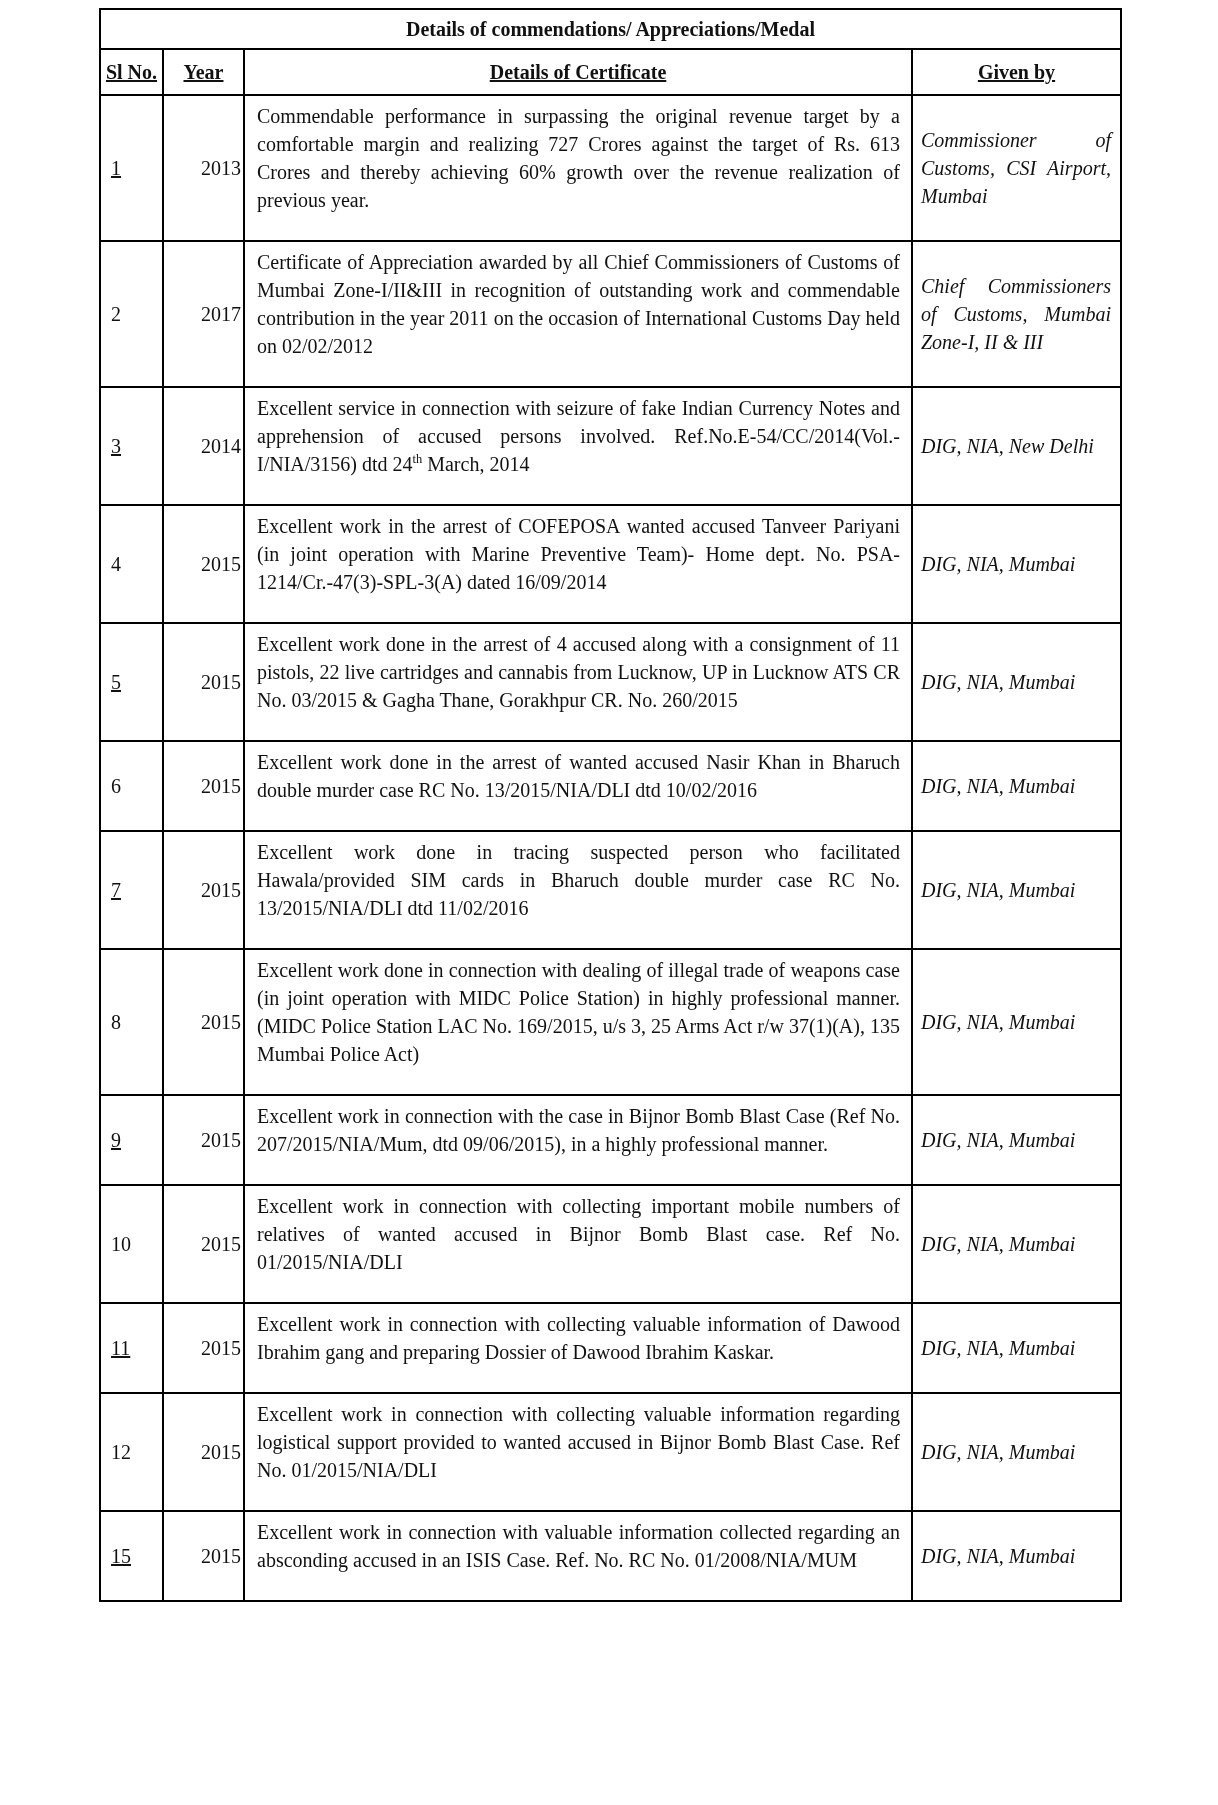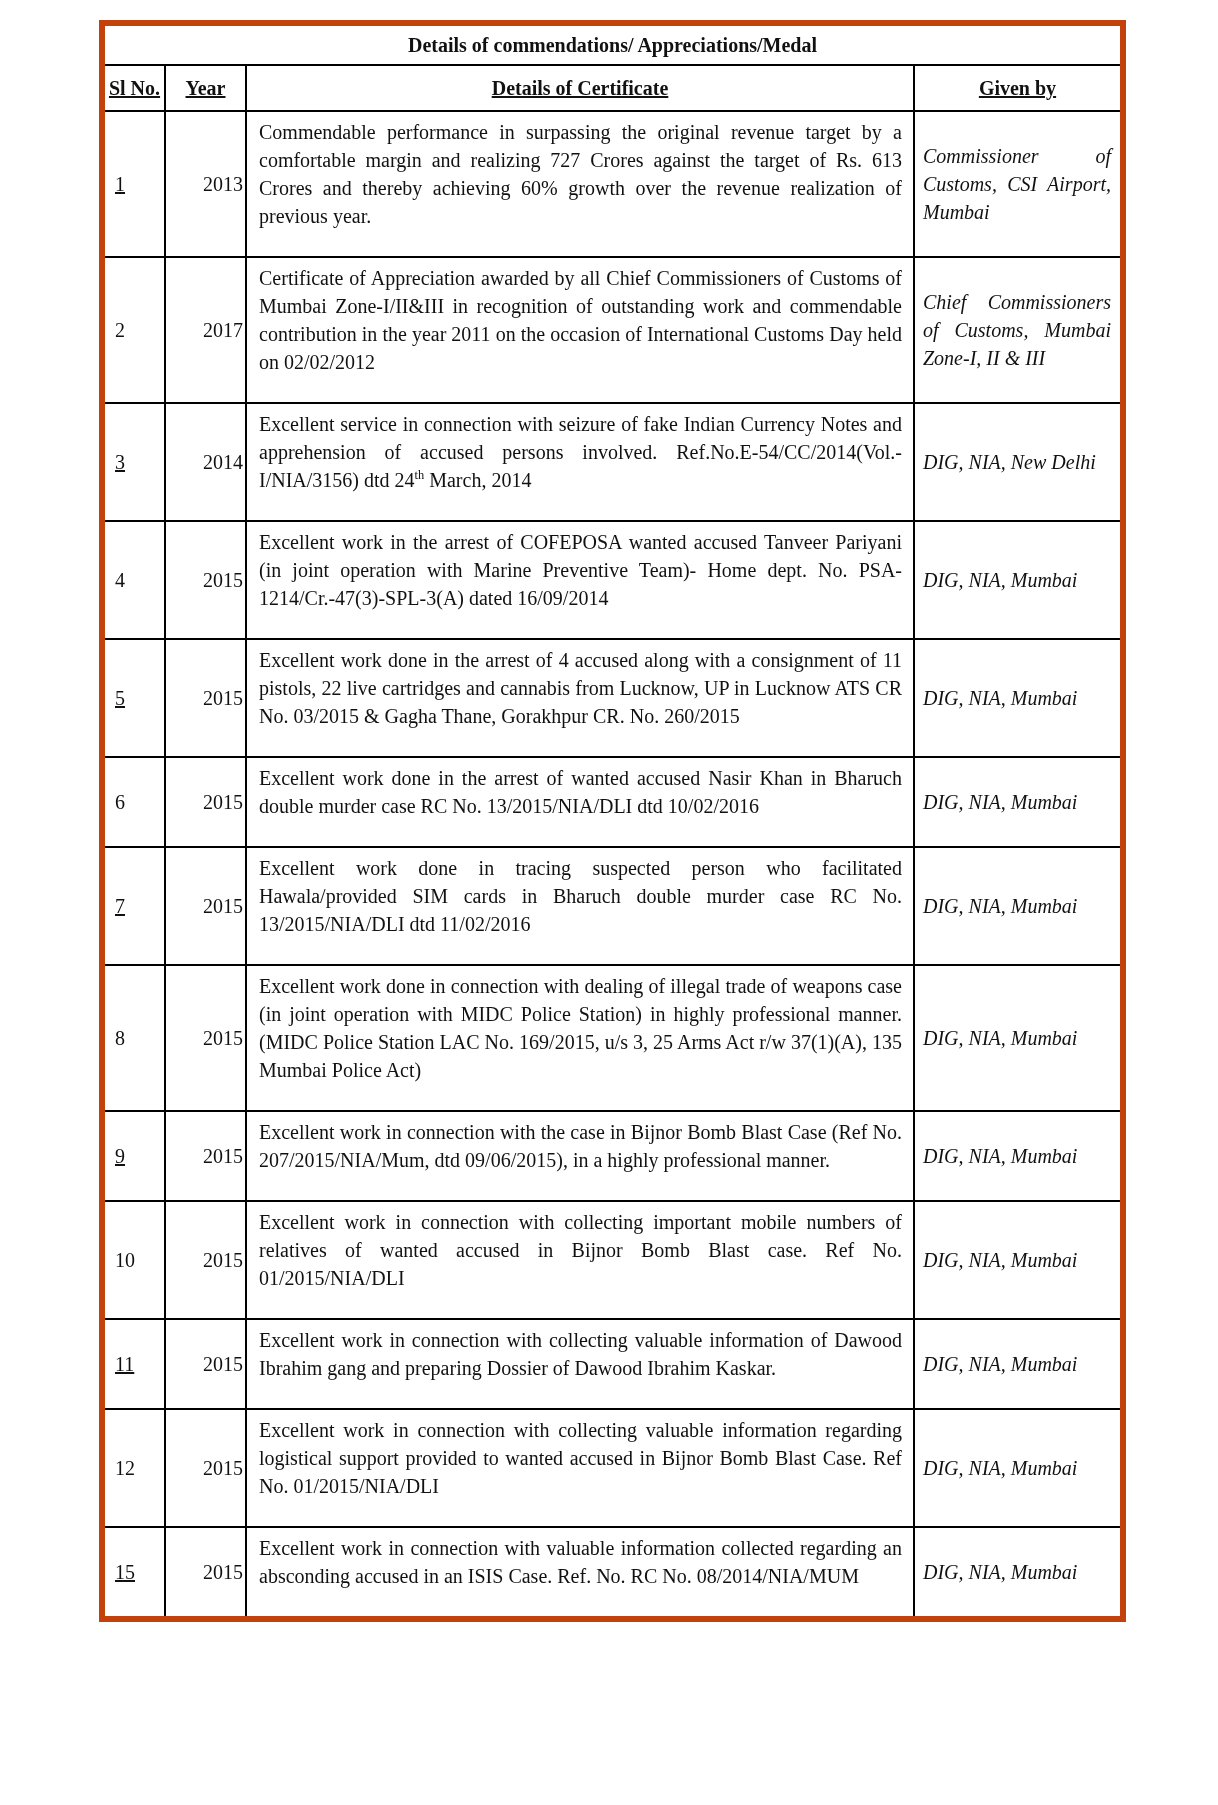--- a/index.html
+++ b/index.html
@@ -11,25 +11,25 @@
     position: relative;
     width: 1218px;
     height: 1805px;
     background: #ffffff;
     font-family: "Liberation Serif", serif;
     color: #111111;
   }
   table.doc-table {
     position: absolute;
     left: 99px;
-    top: 20px;
+    top: 8px;
     width: 1021px;
     border-collapse: collapse;
     table-layout: fixed;
-    border: 6px solid #c2410c;
+    border: 2px solid #c2410c;
   }
   .doc-table th, .doc-table td {
     border: 2px solid #000000;
     font-size: 20px;
     line-height: 28px;
     color: #111111;
   }
   .title-cell {
     text-align: center;
     font-weight: bold;
@@ -287,21 +287,21 @@
     </tr>
 
     <tr>
       <td class="sl-cell u">
         <span>15</span>
       </td>
       <td class="year-cell">
         <span>2015</span>
       </td>
       <td class="details-cell">
-        <span>Excellent work in connection with valuable information collected regarding an absconding accused in an ISIS Case. Ref. No. RC No. 08/2014/NIA/MUM</span>
+        <span>Excellent work in connection with valuable information collected regarding an absconding accused in an ISIS Case. Ref. No. RC No. 01/2008/NIA/MUM</span>
       </td>
       <td class="given-cell">
         <span>DIG, NIA, Mumbai</span>
       </td>
     </tr>
   </tbody>
   </table>
 
 </div>
 

